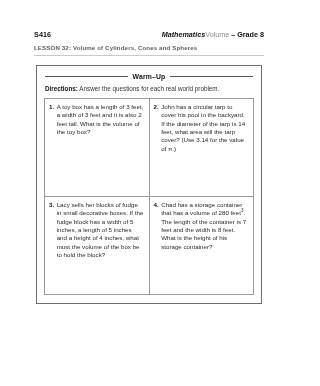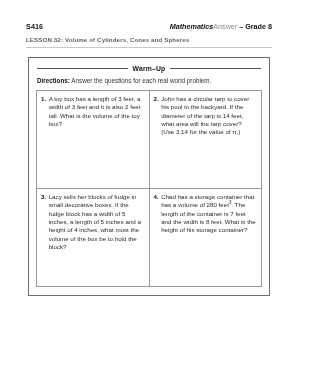--- a/index.html
+++ b/index.html
@@ -12,21 +12,21 @@
     height: 386px;
     font-family: "Liberation Sans", sans-serif;
     color: #1a1a1a;
     overflow: hidden;
   }
   .page {
     position: relative;
     width: 298px;
     height: 310px;
     box-sizing: border-box;
-    padding: 8px;
+    padding: 16px;
   }
 
   
   .page-header {
     display: flex;
     justify-content: space-between;
     align-items: baseline;
     padding: 14px 18px 0 18px;
     font-size: 7.2px;
   }
@@ -134,21 +134,21 @@
   }
 </style>
 </head>
 <body>
 
 <div class="page">
 
   <div class="page-header">
     <span class="page-code">S416</span>
     <span class="brand">
-      <span class="b-main">Mathematics</span><span class="b-sub">Answer</span> <span class="b-grade">– Grade 8</span>
+      <span class="b-main">Mathematics</span><span class="b-sub">Volume</span> <span class="b-grade">– Grade 8</span>
     </span>
   </div>
 
   <div class="lesson-line">LESSON 32: Volume of Cylinders, Cones and Spheres</div>
 
   <div class="header-rule"></div>
 
   <div class="warmup-frame">
 
     <div class="warmup-title-row">

